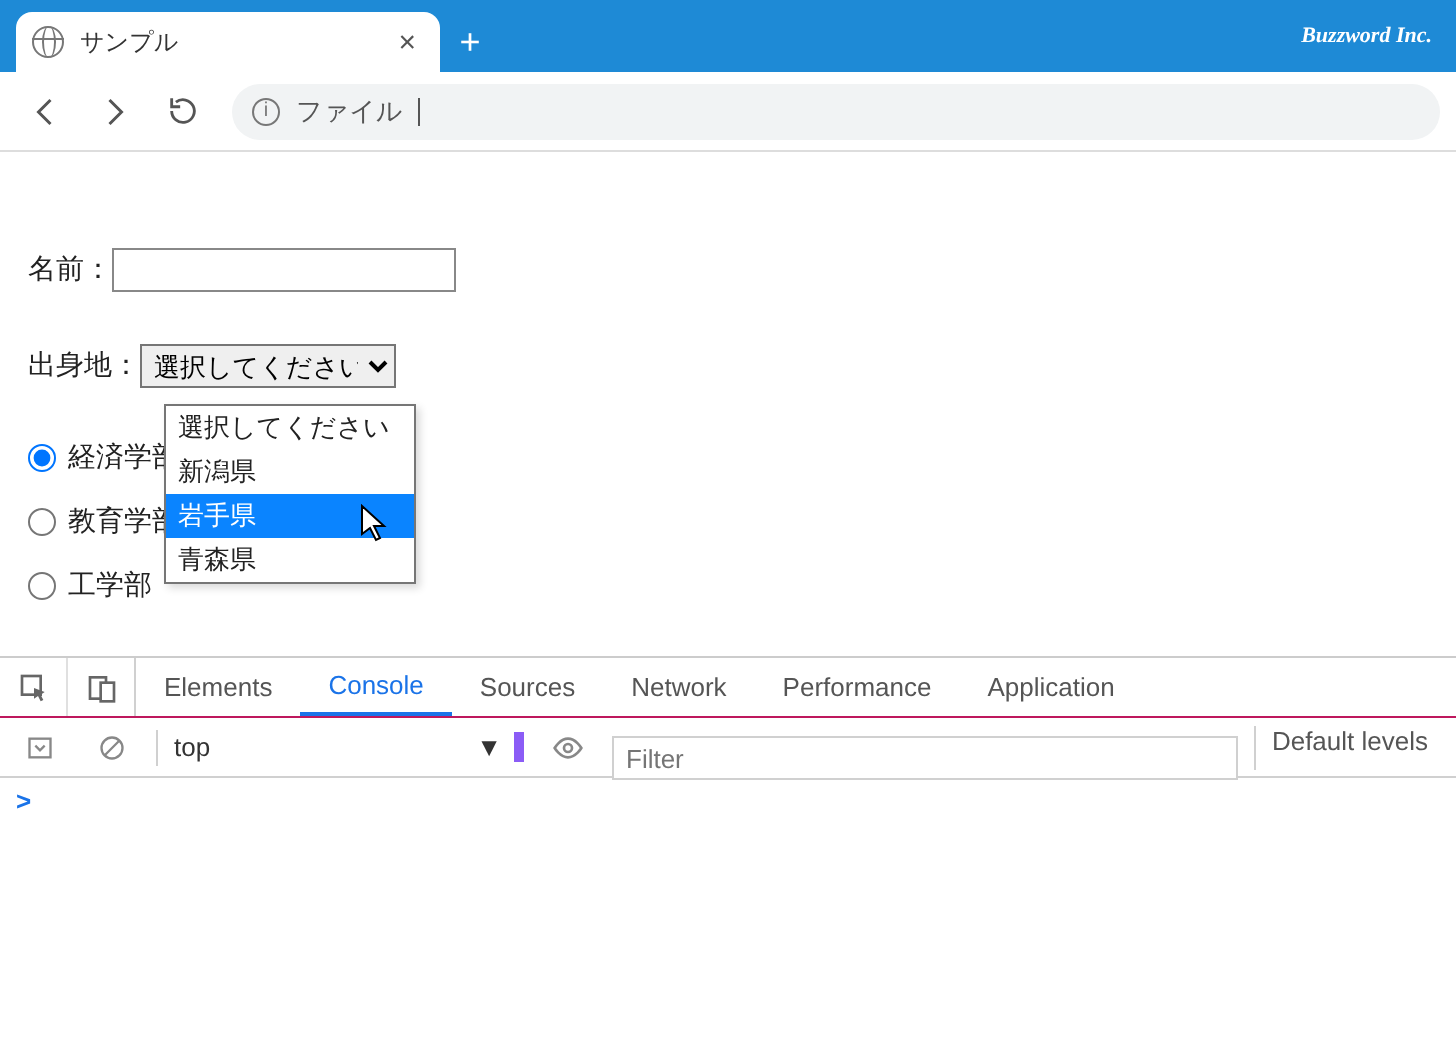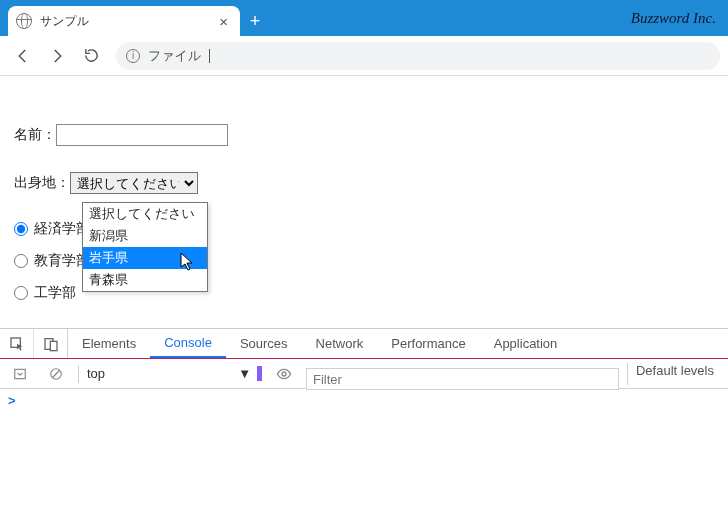--- a/index.html
+++ b/index.html
@@ -19,21 +19,21 @@
     height: 36px;
     display: flex;
     align-items: flex-end;
     padding-left: 8px;
     position: relative;
   }
   .tab {
     background: #fff;
     border-radius: 8px 8px 0 0;
     height: 30px;
-    width: 232px;
+    width: 212px;
     display: flex;
     align-items: center;
     padding: 0 8px;
     gap: 8px;
     margin-bottom: 0;
   }
   .tab .favicon {
     width: 16px; height: 16px;
     border: 1.5px solid #777;
     border-radius: 50%;
@@ -53,21 +53,21 @@
     border-width:0 1px;
   }
   .tab-title { flex:1; color:#333; font-size:12px; }
   .tab-close { color:#555; font-size:15px; padding:0 4px; cursor:pointer;}
   .newtab {
     color:#fff; font-size:18px; width:30px; text-align:center; cursor:pointer;
     line-height:30px;
   }
   .brand {
     position:absolute; right:12px; top:0; line-height:36px;
-    color:#0f172a; font-weight:normal; font-style:italic; font-size:15px;
+    color:#ffffff; font-weight:bold; font-style:italic; font-size:11px;
     font-family: Georgia, serif;
   }
 
   
   .toolbar {
     height: 40px;
     border-bottom: 1px solid #ddd;
     display:flex;
     align-items:center;
     gap: 4px;

